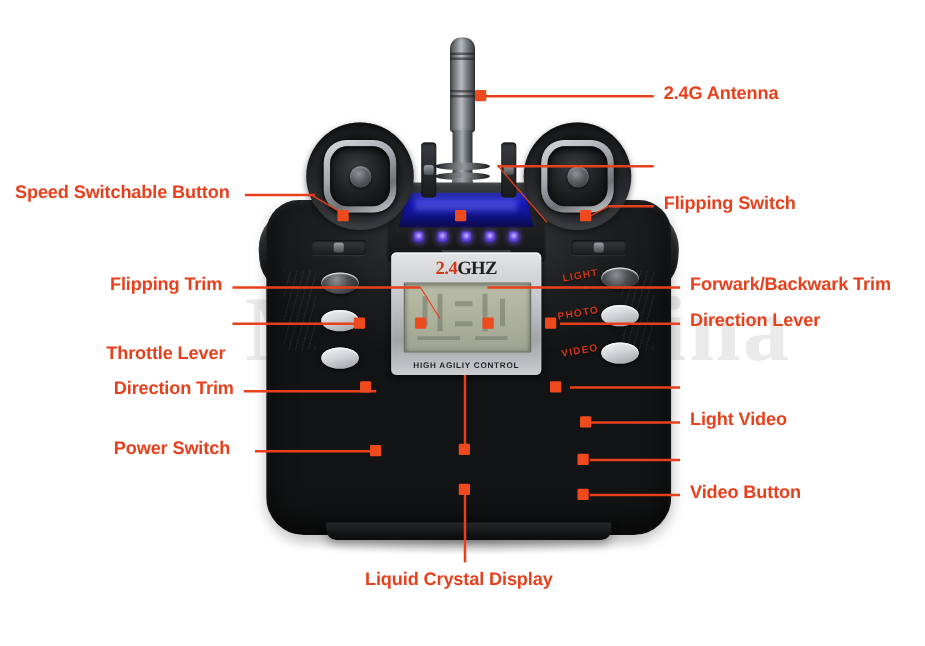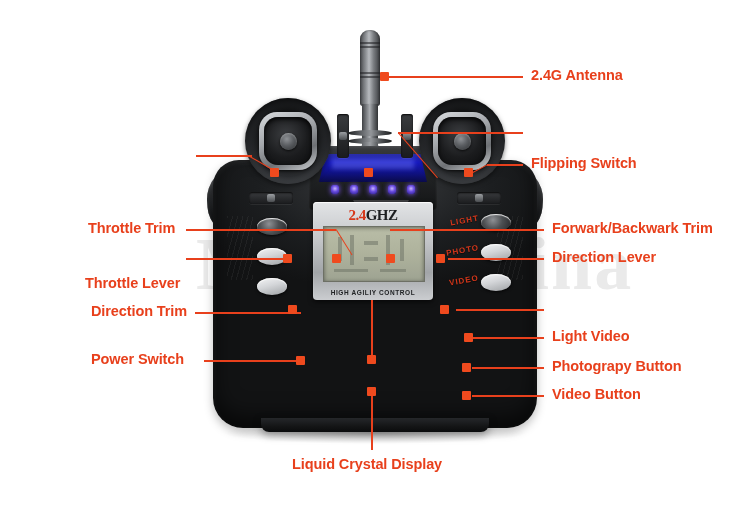--- a/index.html
+++ b/index.html
@@ -550,33 +550,33 @@
   <div class="lead" style="left:448px; top:258px; width:96px;"></div>
   <div class="dot" style="left:436px; top:254px;"></div>
 
   <div class="lead" style="left:456px; top:309px; width:88px;"></div>
   <div class="dot" style="left:440px; top:305px;"></div>
 
   <div class="label" style="left:552px; top:329px;">Light Video</div>
   <div class="lead" style="left:472px; top:337px; width:72px;"></div>
   <div class="dot" style="left:464px; top:333px;"></div>
 
-  <div class="label" style="left:552px; top:359px;">Photograpy Button</div>
   <div class="lead" style="left:472px; top:367px; width:72px;"></div>
   <div class="dot" style="left:462px; top:363px;"></div>
 
   <div class="label" style="left:552px; top:387px;">Video Button</div>
   <div class="lead" style="left:472px; top:395px; width:72px;"></div>
   <div class="dot" style="left:462px; top:391px;"></div>
 
+  <div class="label r" style="left:12px; top:147px;">Speed Switchable Button</div>
   <div class="lead" style="left:196px; top:155px; width:56px;"></div>
   <div class="lead-diag" style="left:248px; top:155px; width:30px; transform: rotate(30deg);"></div>
   <div class="dot" style="left:270px; top:168px;"></div>
 
-  <div class="label r" style="left:88px; top:221px;">Throttle Trim</div>
+  <div class="label r" style="left:88px; top:221px;">Flipping Trim</div>
   <div class="lead" style="left:186px; top:229px; width:150px;"></div>
   <div class="dot" style="left:332px; top:254px;"></div>
   <div class="lead-diag" style="left:336px; top:229px; width:30px; transform: rotate(58deg);"></div>
 
   <div class="label r" style="left:85px; top:250px;margin-top:26px;">Throttle Lever</div>
   <div class="lead" style="left:186px; top:258px; width:104px;"></div>
   <div class="dot" style="left:283px; top:254px;"></div>
 
   <div class="label r" style="left:91px; top:304px;">Direction Trim</div>
   <div class="lead" style="left:195px; top:312px; width:106px;"></div>

